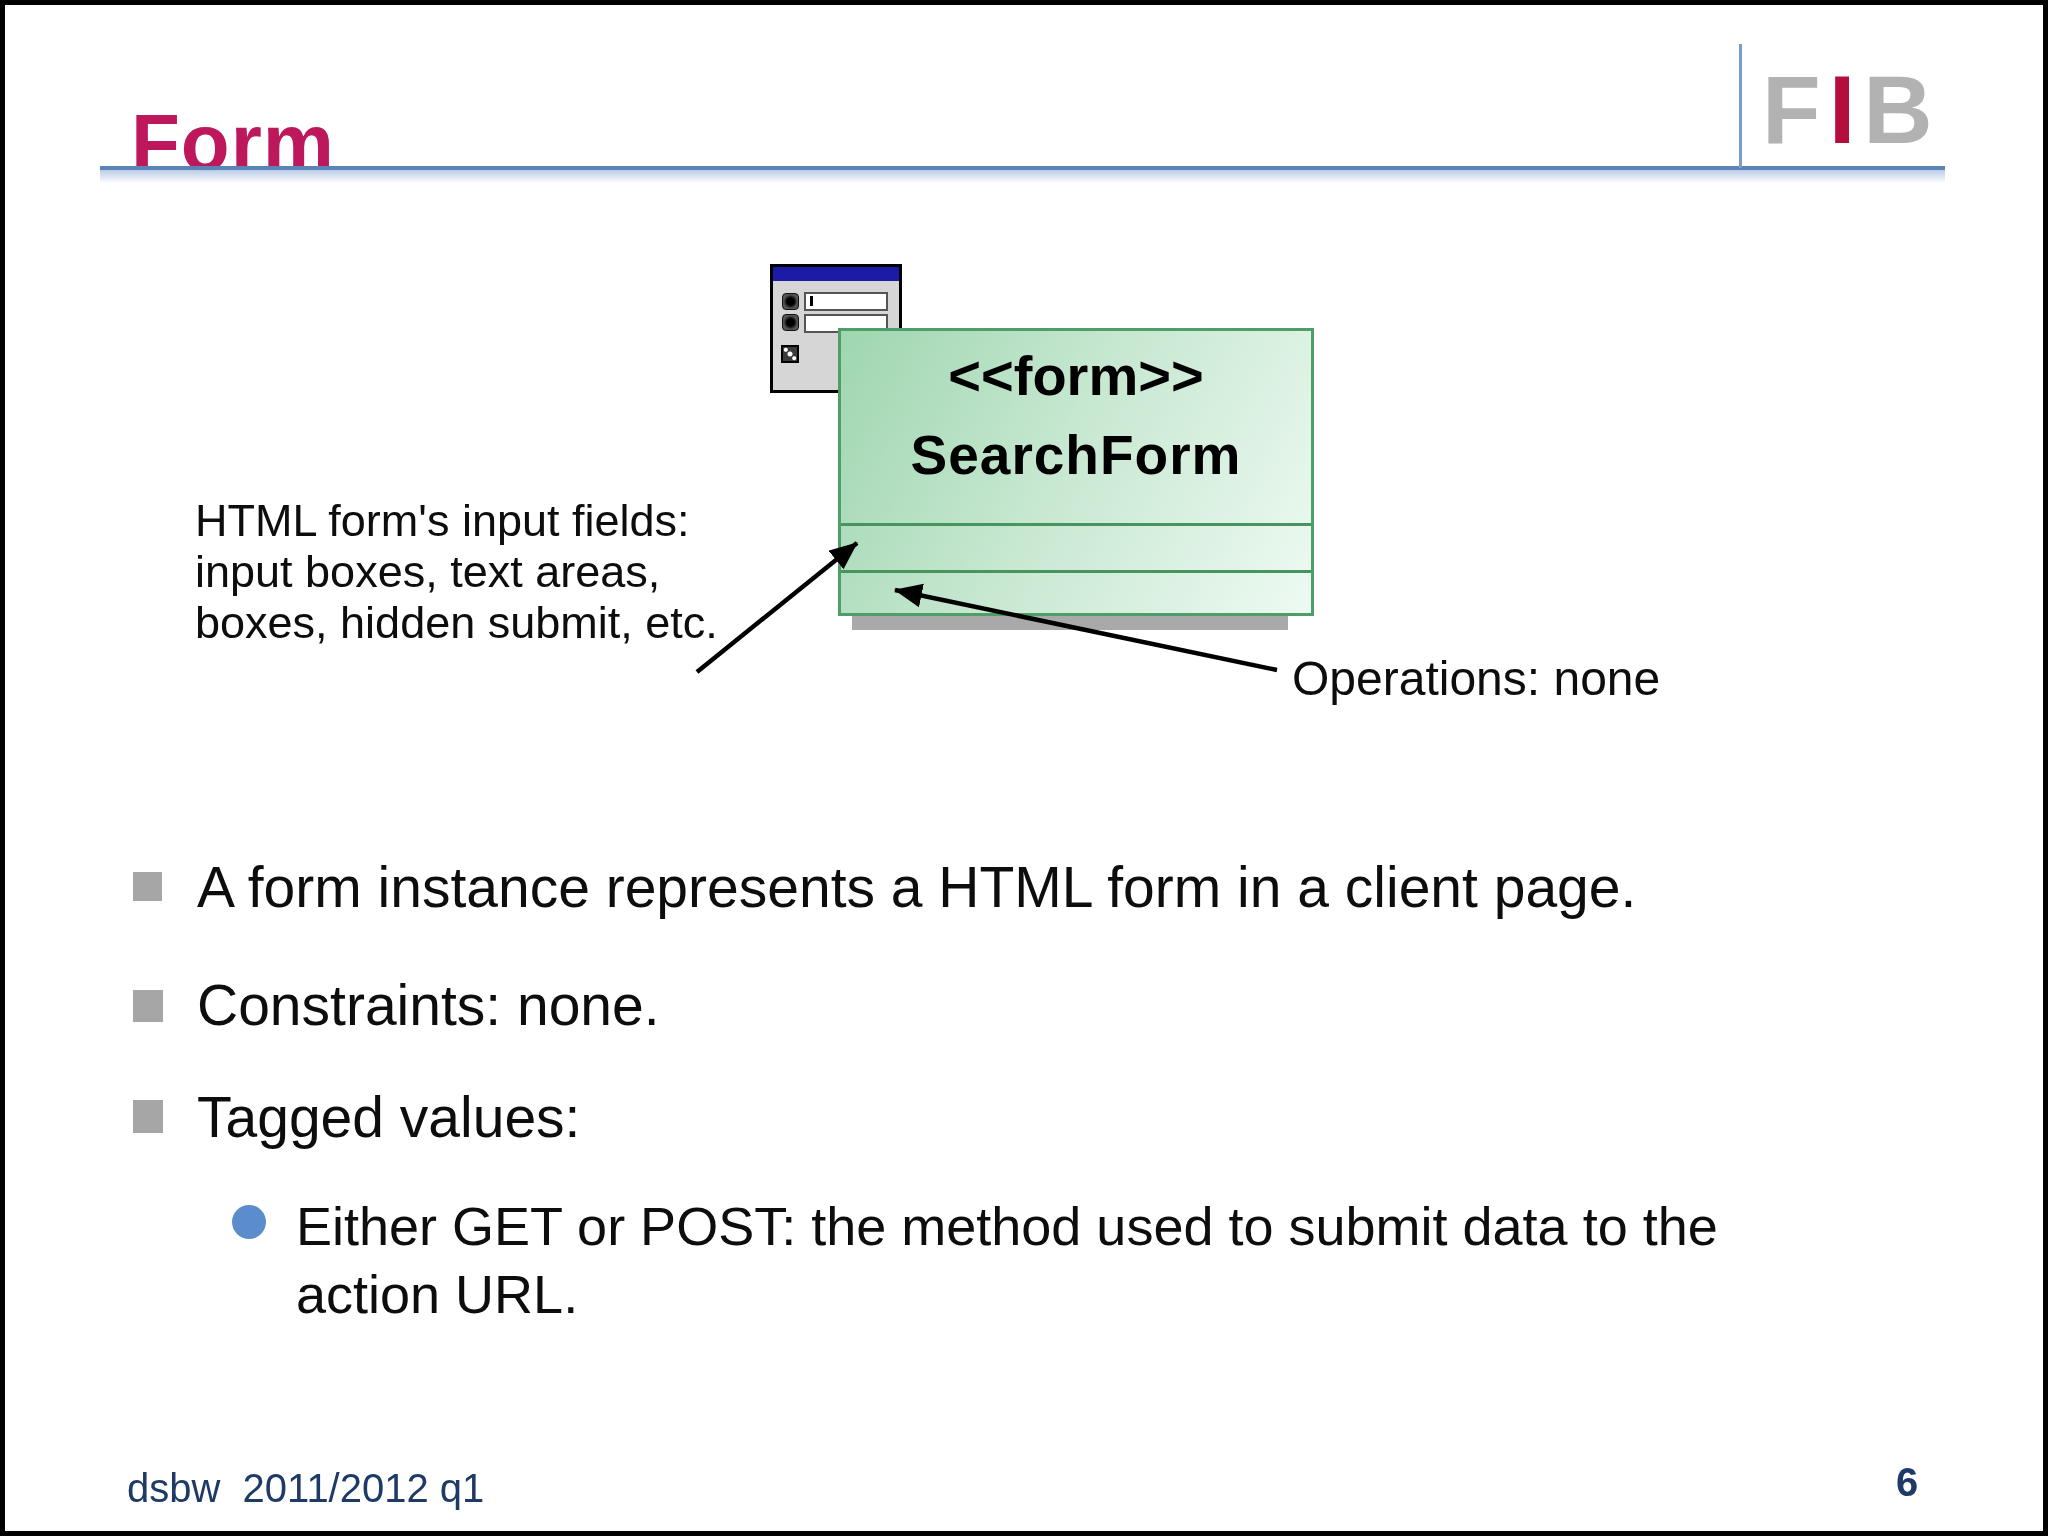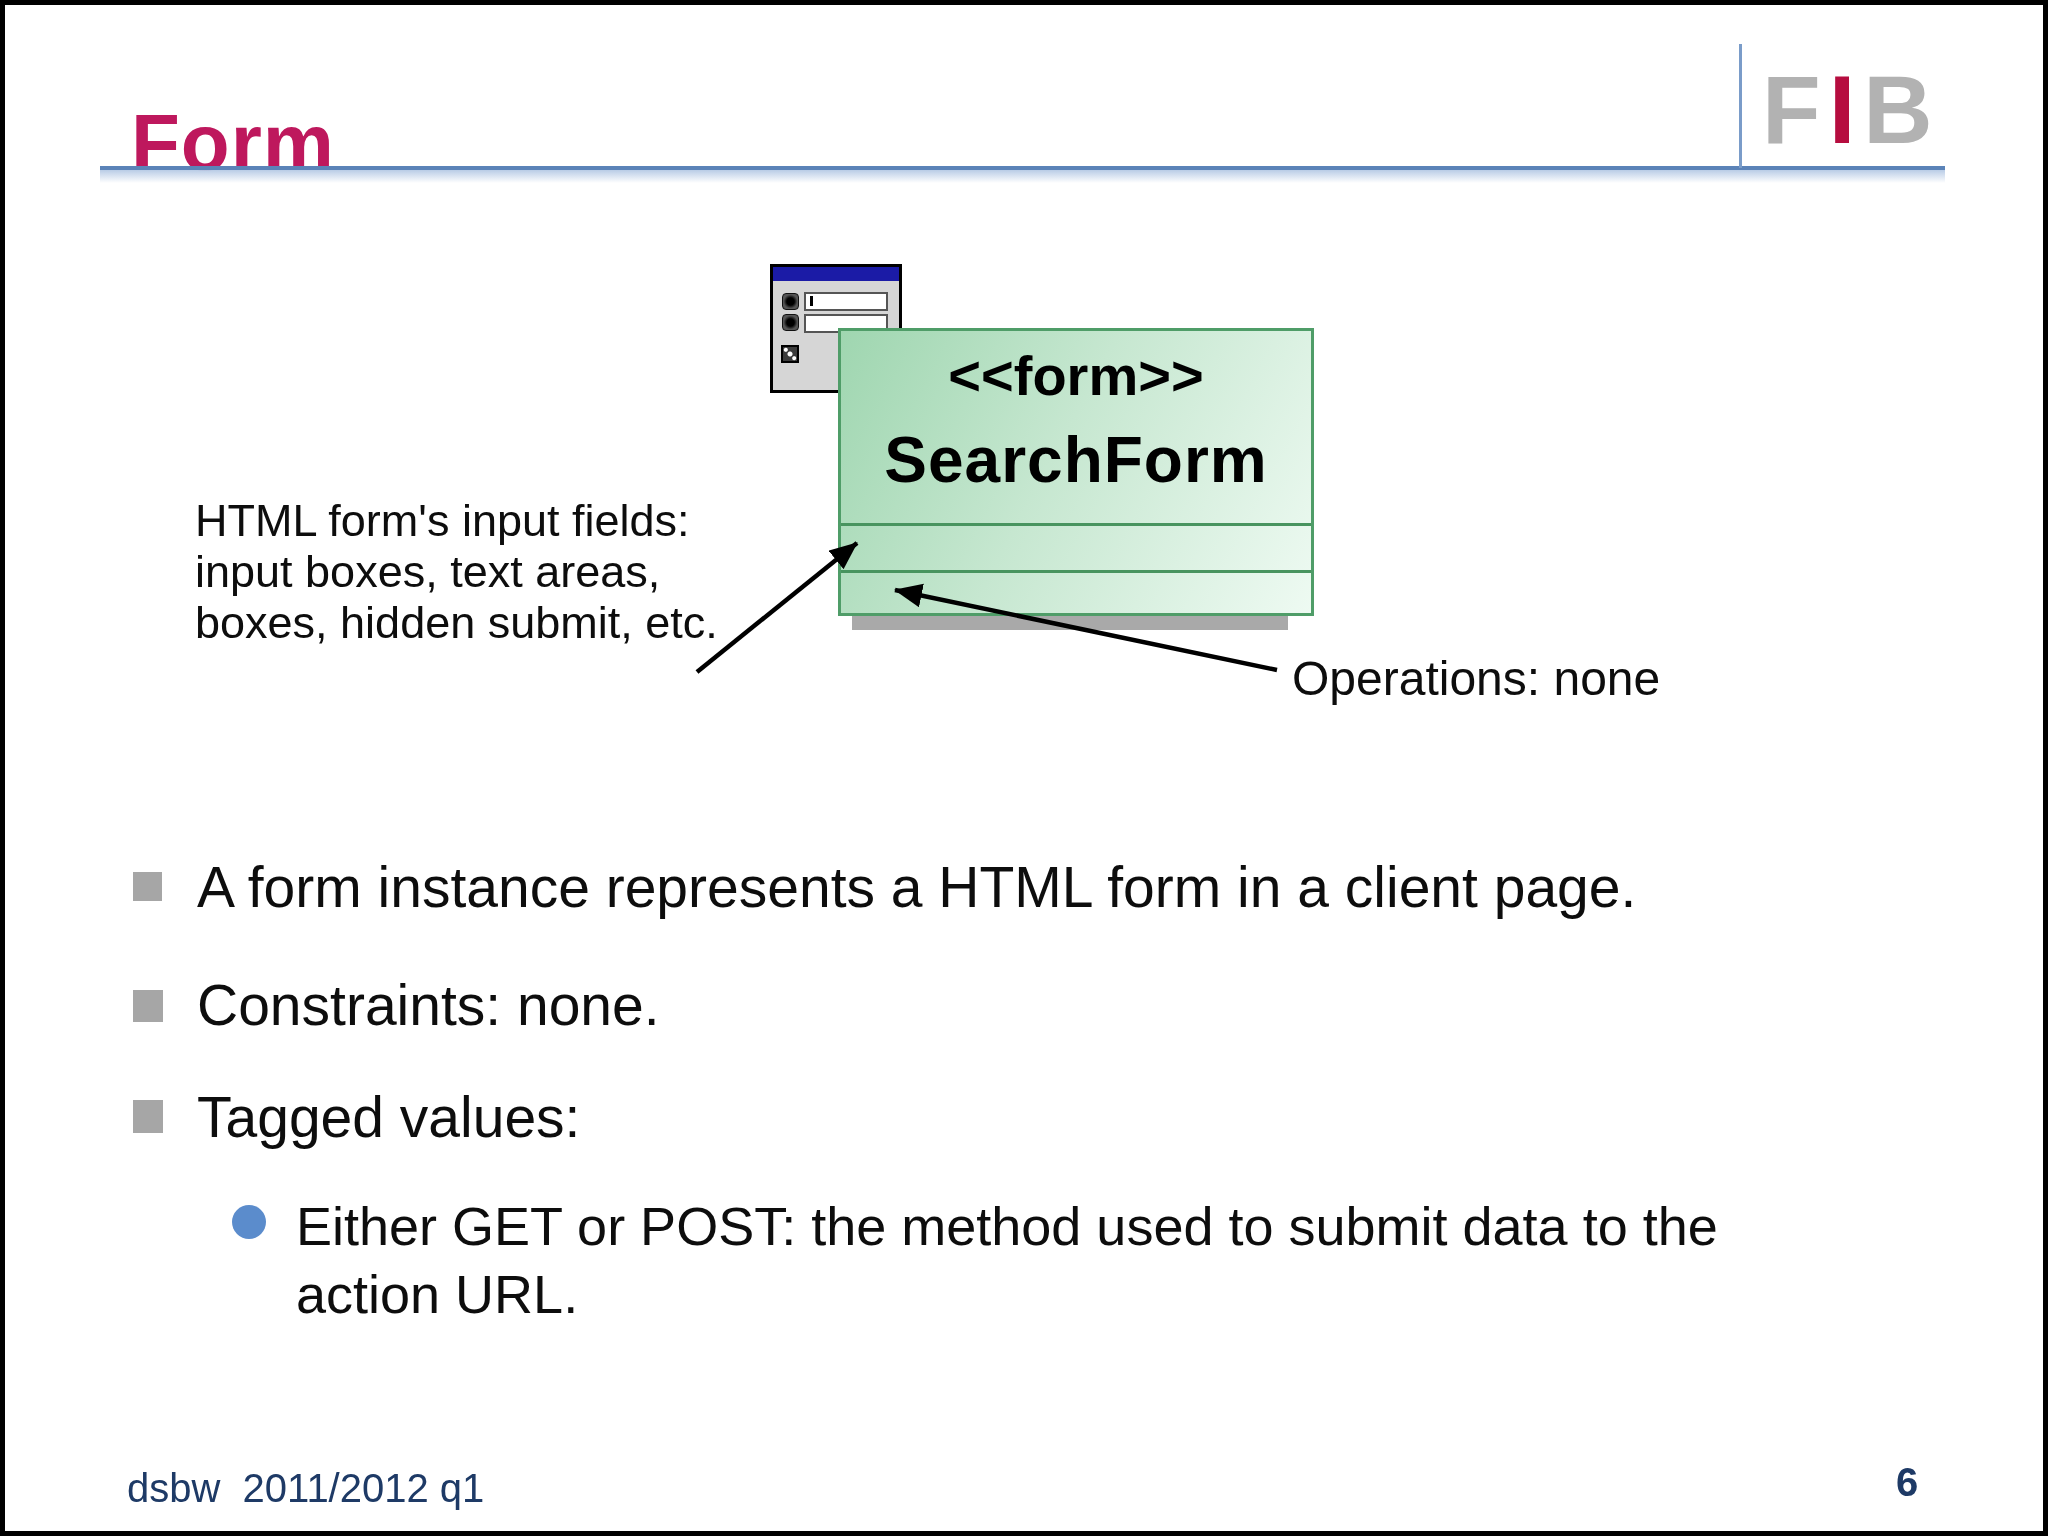--- a/index.html
+++ b/index.html
@@ -42,21 +42,21 @@
   
   .class-shadow{position:absolute;left:852px;top:342px;width:436px;height:288px;background:#a9a9a9;z-index:2;}
   .uml-box{position:absolute;left:838px;top:328px;width:476px;height:288px;box-sizing:border-box;
            border:3px solid #4f9d68;z-index:3;
            background:linear-gradient(118deg,#9fd6b0 0%,#c6e7d0 45%,#eefaf2 100%);}
   .uml-divider{position:absolute;left:0;width:100%;height:3px;background:#48945f;}
   .d1{top:192px;} .d2{top:239px;}
   .stereotype{position:absolute;left:0;top:12px;width:100%;text-align:center;
               font-size:56px;font-weight:bold;color:#000;}
   .classname{position:absolute;left:0;top:92px;width:100%;text-align:center;
-             font-size:64px;font-weight:bold;color:#000;letter-spacing:1px;}
+             font-size:55px;font-weight:bold;color:#000;letter-spacing:1px;}
 
   
   .arrows{position:absolute;left:0;top:0;width:2048px;height:1536px;z-index:4;pointer-events:none;}
 
   
   .attr-note{position:absolute;left:195px;top:495px;font-size:45px;line-height:51px;color:#0d0d0d;z-index:5;}
   .ops-note{position:absolute;left:1292px;top:650px;font-size:48px;line-height:1.2;color:#0d0d0d;z-index:5;}
 
   
   .bullet-sq{position:absolute;background:#a6a6a6;z-index:5;}

